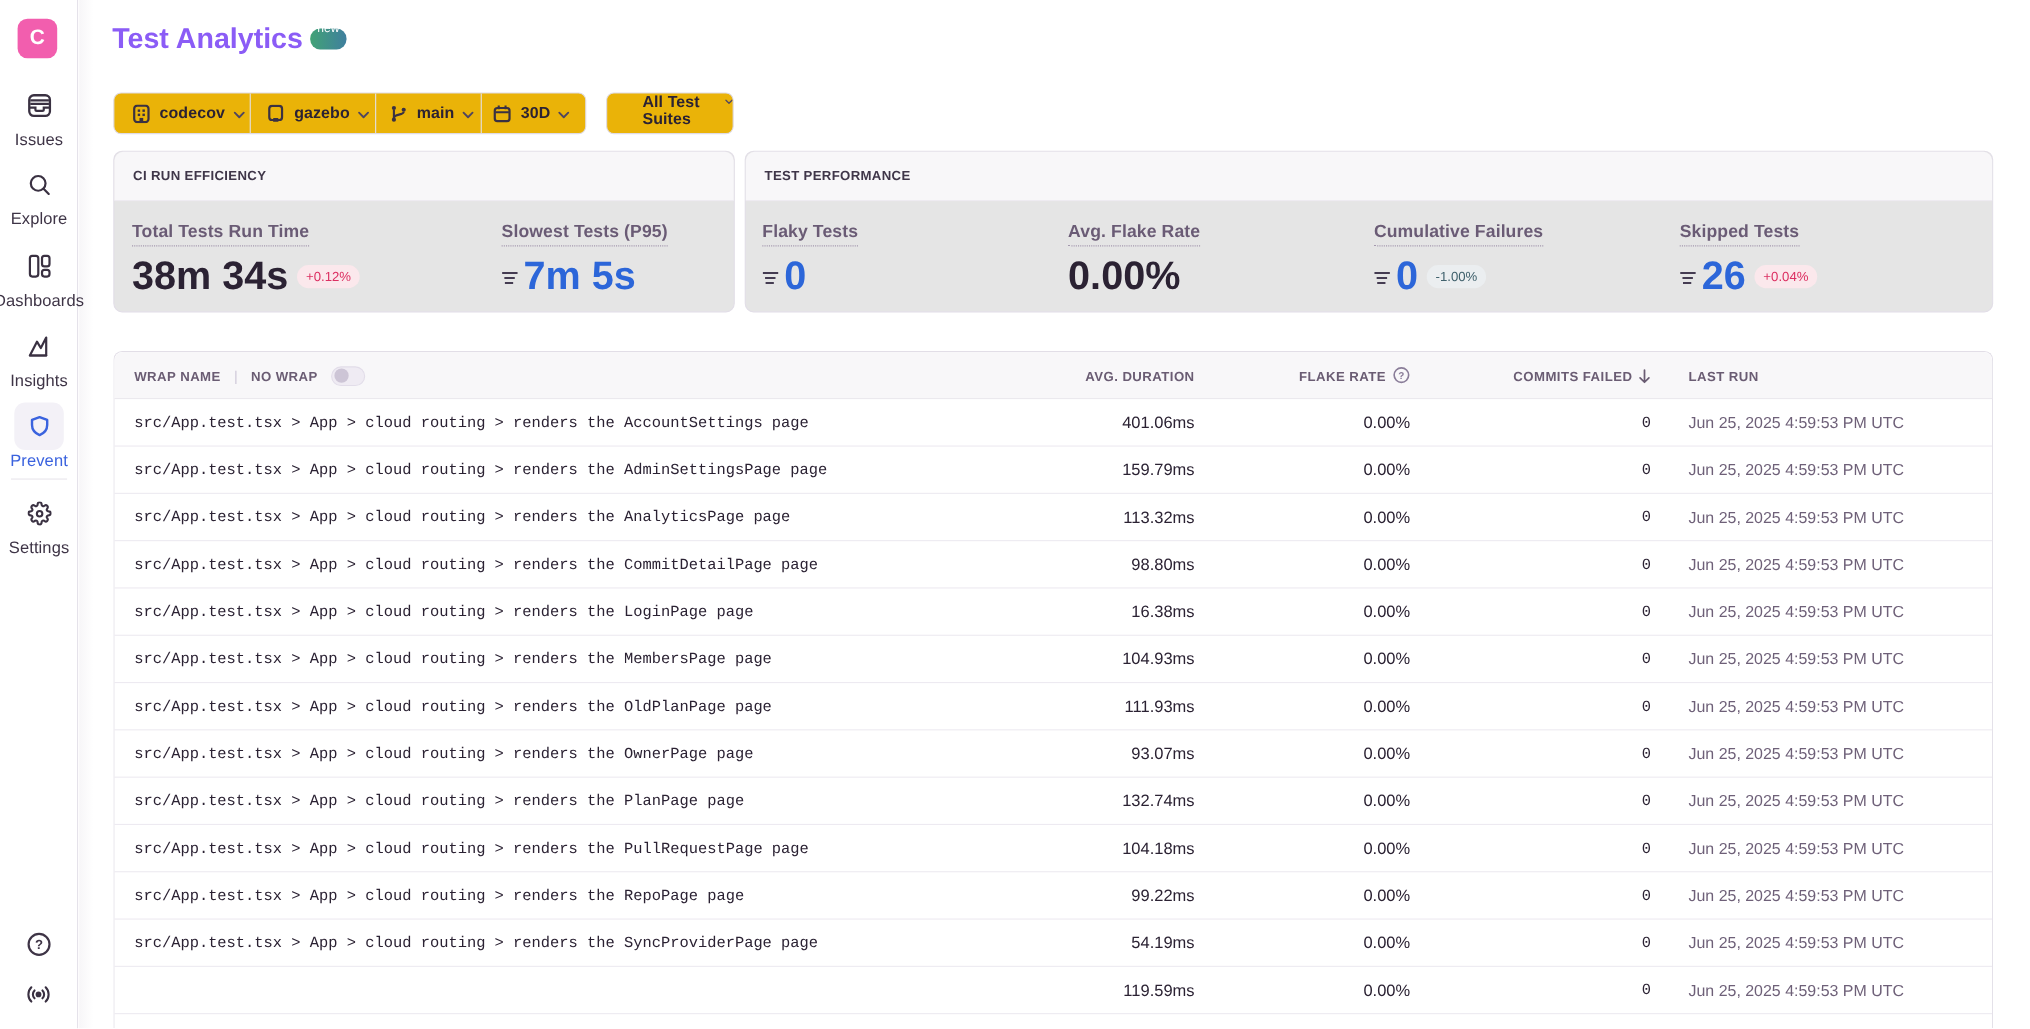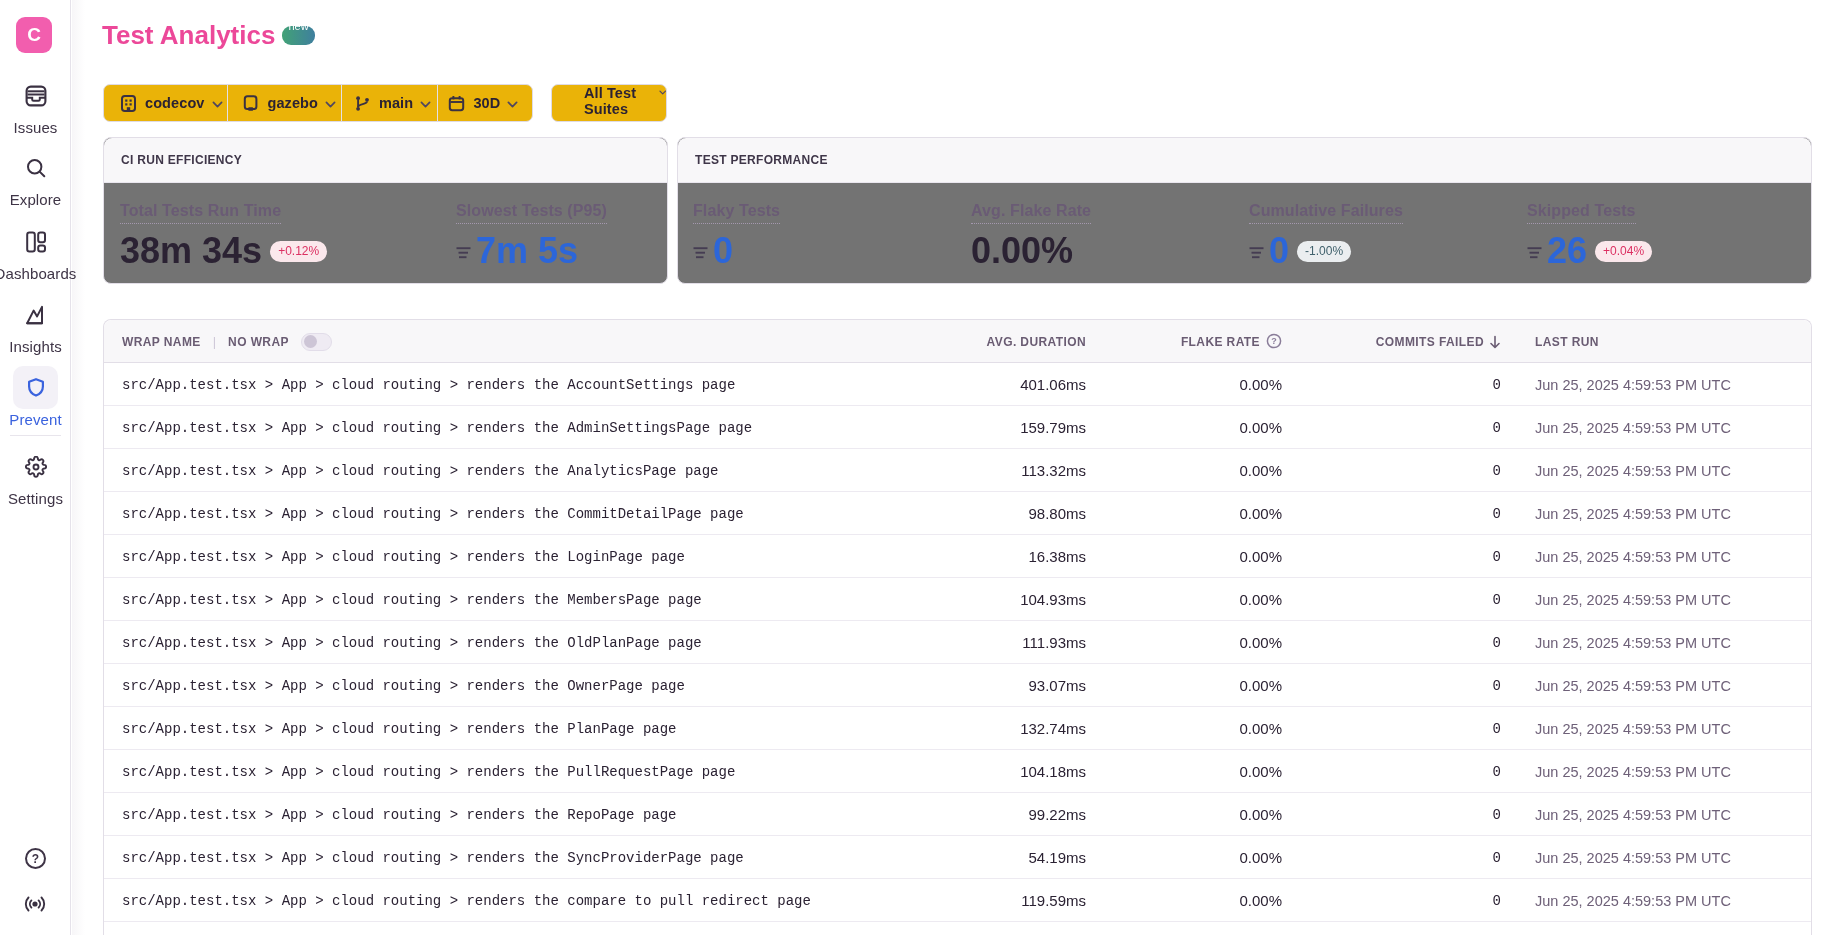--- a/index.html
+++ b/index.html
@@ -4,28 +4,28 @@
 html,body{width:1845px;height:935px;overflow:hidden}
 body{font-family:"Liberation Sans",sans-serif;background:#fff;color:#2b2233;position:relative}
 .sb{position:absolute;left:0;top:0;width:71px;height:935px;background:#fff;border-right:1px solid #e5e2ea}
 .logo{position:absolute;left:16px;top:17px;width:36px;height:36px;background:#f25eae;border-radius:9px;color:#fff;font-weight:bold;font-size:19px;display:flex;align-items:center;justify-content:center}
 .nav{position:absolute;left:0;width:71px;display:flex;flex-direction:column;align-items:center}
 .nav svg{display:block}
 .nav .lb{font-size:15px;font-weight:500;color:#3e3446;margin-top:12px;letter-spacing:0.1px}
 .nav.act .lb{color:#3a62de}
 .pvbg{position:absolute;left:13px;top:366px;width:45px;height:43px;background:#f3f1f7;border-radius:10px}
 .sbdiv{position:absolute;left:10px;top:435px;width:51px;height:1px;background:#e8e5ec}
-.ttl{position:absolute;left:102px;top:20px;font-size:26px;font-weight:bold;color:#ec4899}
+.ttl{position:absolute;left:102px;top:20px;font-size:26px;font-weight:bold;color:#8b5cf6}
 .newb{position:absolute;left:282px;top:26px;width:33px;height:14px;border-radius:9px;background:linear-gradient(90deg,#42a276,#3f7f9e);color:#fff;font-size:11px;font-weight:500;display:flex;align-items:center;justify-content:center;padding-bottom:19px}
 .fbar{position:absolute;top:84px;height:38px;background:#eab308;border:1px solid #dfdbe4;border-radius:7px;display:flex;align-items:flex-start}
 .fseg{display:flex;align-items:center;height:100%}
 .fseg+.fseg{border-left:1px solid #e3e0e8}
 .tx{font-size:14.5px;font-weight:bold;color:#2b2233;margin:0 7px 0 8px;letter-spacing:0.1px}
 .chev{width:11px;height:11px;margin-top:2px}
-.panel{position:absolute;top:137px;background:#737373;border:1px solid #e2dee7;border-radius:8px;height:147px}
+.panel{position:absolute;top:137px;background:#e5e5e5;border:1px solid #e2dee7;border-radius:8px;height:147px}
 .phead{height:45px;background:#f8f7f9;border-bottom:1px solid #e9e6ee;border-radius:8px 8px 0 0;display:flex;align-items:center;padding-left:17px;font-size:12px;font-weight:bold;color:#3f3649;letter-spacing:0.3px}
 .stat{position:absolute;top:202px}
 .stat .sl{display:inline-block;font-size:16px;font-weight:bold;color:#6a5b75;border-bottom:1px dotted #a498ae;padding-bottom:3px;letter-spacing:0.1px}
 .vrow{display:flex;align-items:center;margin-top:9px;height:36px}
 .bigv{font-size:36px;font-weight:bold;color:#2b2233}
 .bigv.bl{color:#2c66d9}
 .fico{width:15px;height:12px;margin:3px 5px 0 0}
 .pill{height:21px;border-radius:11px;font-size:12px;font-weight:500;display:flex;align-items:center;padding:0 8px 1px;margin-left:8px}
 .pill.pk{background:#fbe8ec;color:#dc3062}
 .pill.gy{background:#ebeef0;color:#41626d}
@@ -444,23 +444,20 @@
         <span class="num">0.00%</span>
       </div>
 <div class="cell c-cmt">
         <span class="mono">0</span>
       </div>
 <div class="cell c-run">
         <span class="drun">Jun 25, 2025 4:59:53 PM UTC</span>
       </div>
 </div>
 <div class="trow">
-<div class="cell c-name">
-        <span class="mono">src/App.test.tsx &gt; App &gt; cloud routing &gt; renders the compare to pull redirect page</span>
-      </div>
 <div class="cell c-dur">
         <span class="num">119.59ms</span>
       </div>
 <div class="cell c-flk">
         <span class="num">0.00%</span>
       </div>
 <div class="cell c-cmt">
         <span class="mono">0</span>
       </div>
 <div class="cell c-run">

